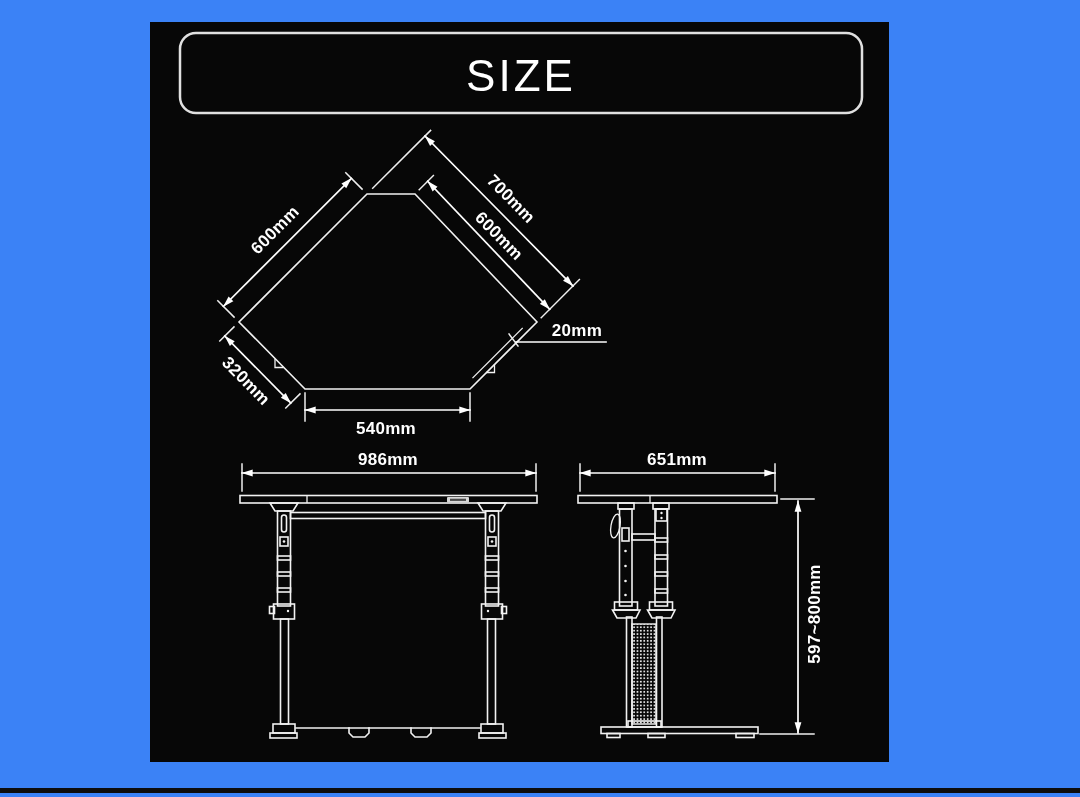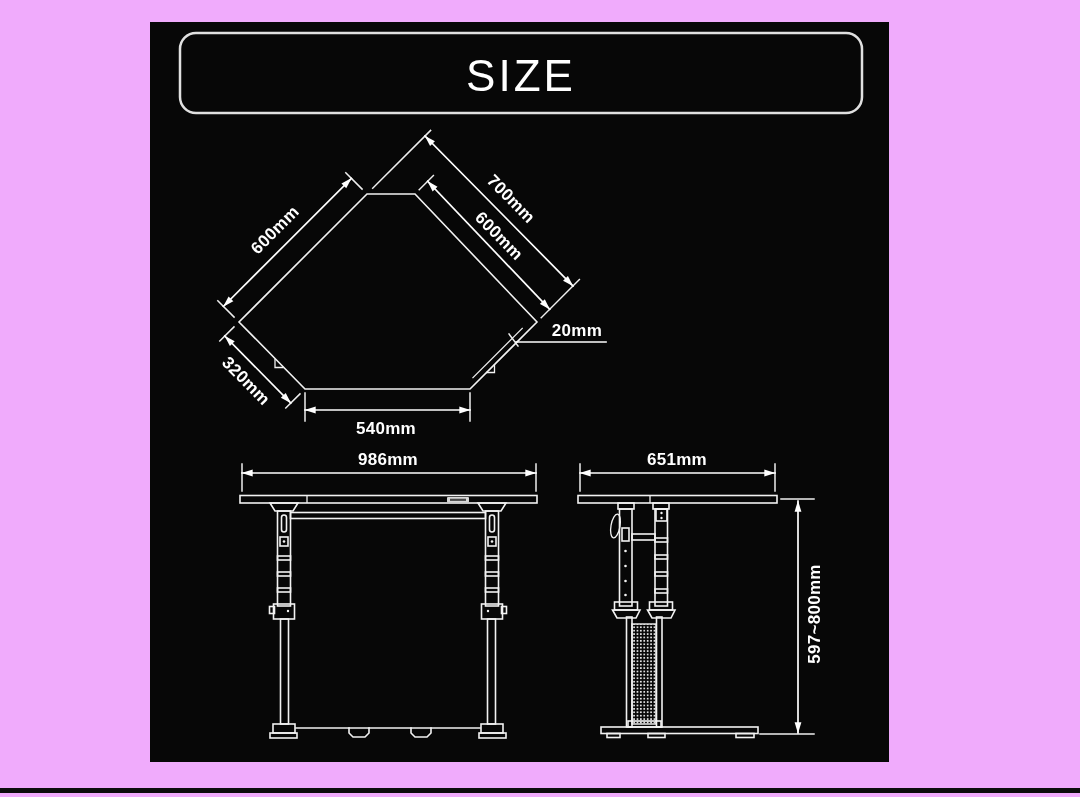--- a/index.html
+++ b/index.html
@@ -1,16 +1,16 @@
 <!DOCTYPE html>
 <html><head>
 <meta charset="utf-8">
 <style>
   html,body{margin:0;padding:0;background:#ffffff;}
-  .page{position:relative;width:1080px;height:797px;background:#f0abfc;overflow:hidden;
+  .page{position:relative;width:1080px;height:797px;background:#3b82f6;overflow:hidden;
         font-family:"Liberation Sans",sans-serif;}
   svg text{dominant-baseline:central;}
   .ln{stroke:#f2f2f2;stroke-width:1.6;fill:none;stroke-linecap:square;stroke-linejoin:miter;}
   .thin{stroke:#f2f2f2;stroke-width:1.3;fill:none;}
   .dim{stroke:#ffffff;stroke-width:1.7;fill:none;stroke-linecap:square;}
   .ext{stroke:#efefef;stroke-width:1.5;fill:none;stroke-linecap:square;}
   .dot{fill:#f2f2f2;stroke:none;}
   .dimtxt{font-family:"Liberation Sans",sans-serif;font-weight:700;font-size:17px;
           fill:#ffffff;text-anchor:middle;letter-spacing:.3px;}
   .titletxt{font-family:"Liberation Sans",sans-serif;font-weight:400;font-size:44px;

